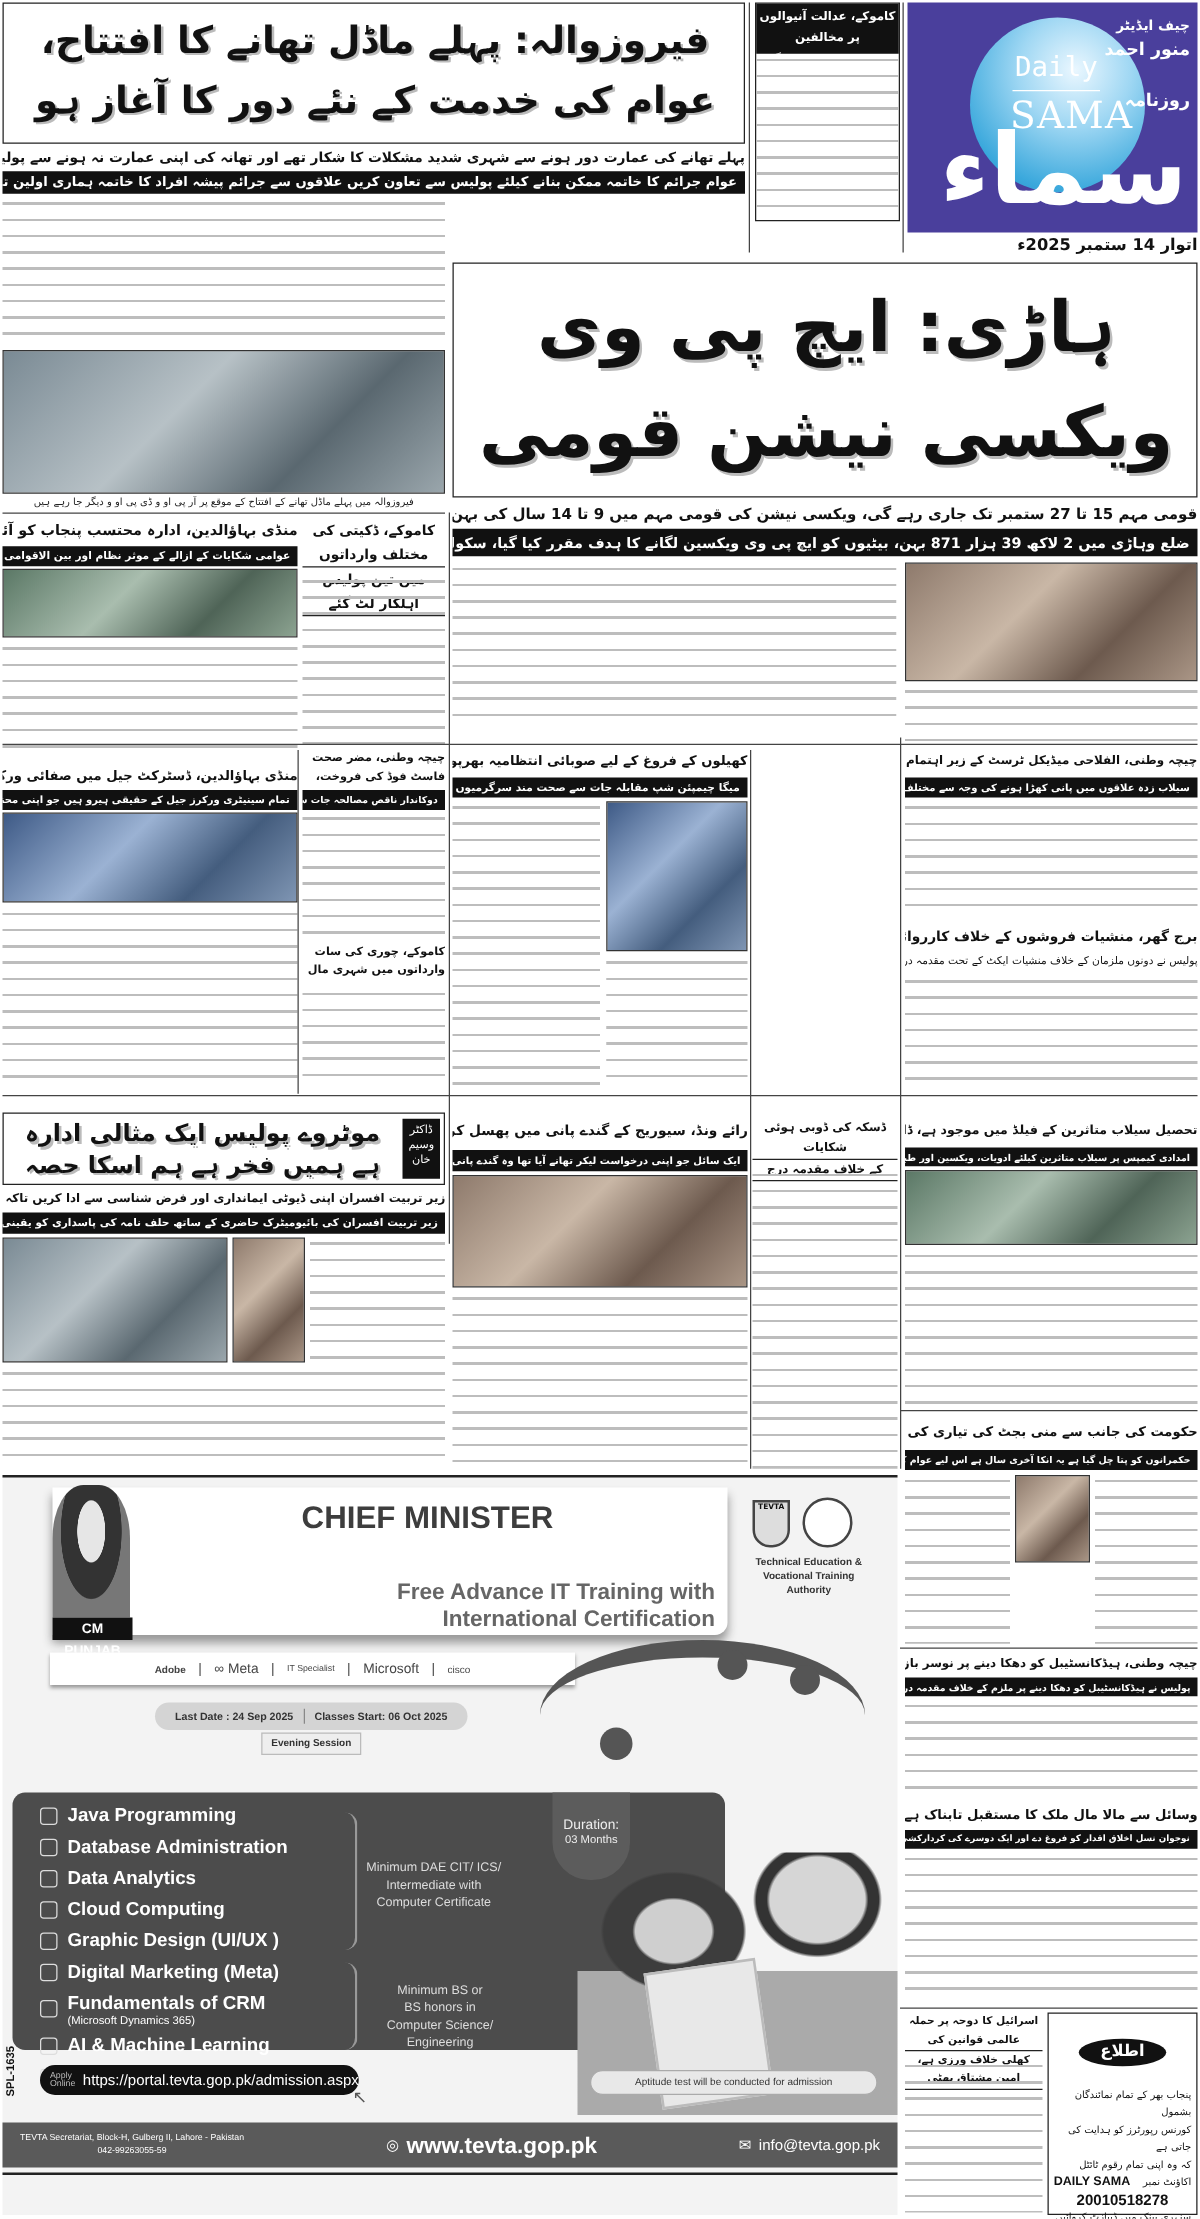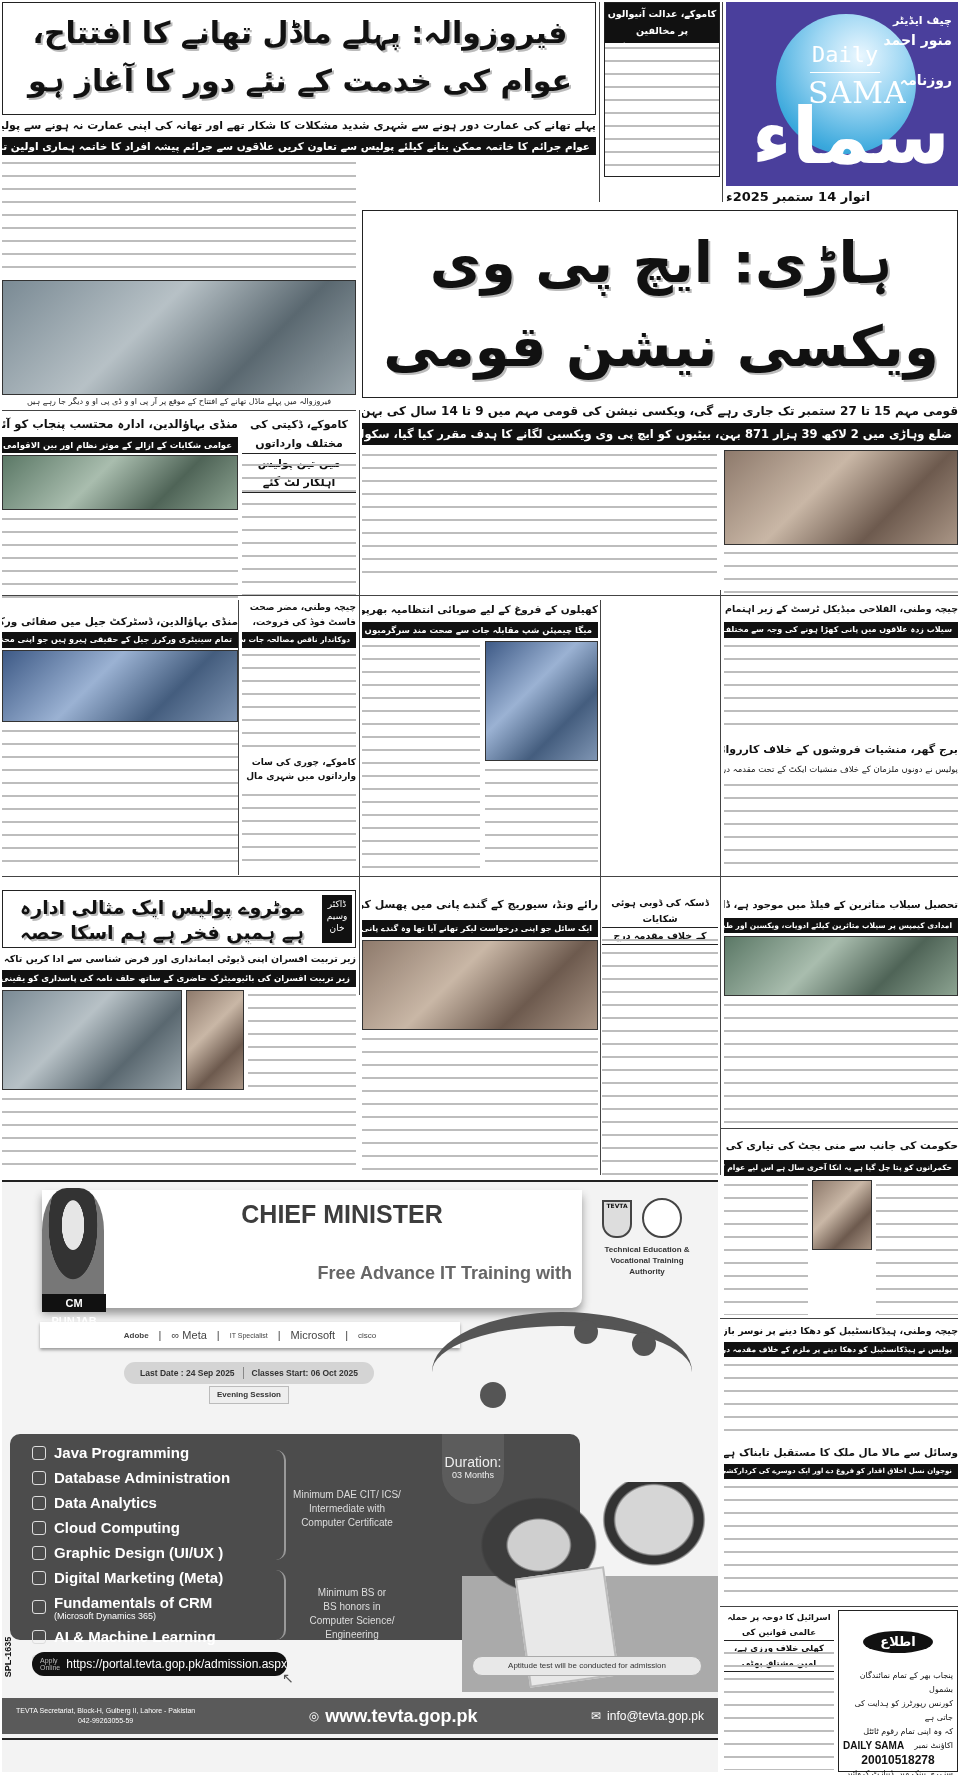--- a/index.html
+++ b/index.html
@@ -64,21 +64,21 @@
 <div class="abs mast" style="left:726px;top:2px;width:232px;height:184px;">
   <div class="globe" style="left:50px;top:12px;width:140px;height:140px;"></div>
   <div class="daily" style="left:86px;top:40px;">Daily</div>
   <div style="position:absolute;left:84px;top:70px;width:70px;height:1px;background:#fff;"></div>
   <div class="sama" style="left:82px;top:73px;">SAMA</div>
   <div class="logo-urdu" style="left:14px;top:95px;width:210px;text-align:right;">سماء</div>
   <div class="side" style="right:6px;top:12px;font-size:11px;">چیف ایڈیٹر</div>
   <div class="side" style="right:6px;top:30px;font-size:14px;">منور احمد</div>
   <div class="side" style="right:6px;top:70px;font-size:14px;">روزنامہ</div>
 </div>
-<div class="abs" style="left:726px;top:189px;width:232px;text-align:left;font-weight:bold;font-size:13px;direction:rtl;">اتوار 14 ستمبر 2025ء</div>
+<div class="abs" style="left:726px;top:189px;width:232px;text-align:right;font-weight:bold;font-size:13px;direction:rtl;">اتوار 14 ستمبر 2025ء</div>
 
 <div class="abs boxed" style="left:362px;top:210px;width:596px;height:188px;">
   <div class="hl-big" style="position:absolute;left:6px;top:10px;width:584px;height:170px;font-size:56px;line-height:84px;white-space:normal;overflow:hidden;">ہاڑی: ایچ پی وی ویکسی نیشن قومی مہم کا افتتاح</div>
 </div>
 <div class="abs hl-mid" style="left:362px;top:401px;width:596px;font-size:12px;line-height:20px;">قومی مہم 15 تا 27 ستمبر تک جاری رہے گی، ویکسی نیشن کی قومی مہم میں 9 تا 14 سال کی بہن اور بیٹی کو سروائیکل کینسر سے بچاؤ کے انجکشن لگائے جائیں گے</div>
 <div class="abs bar" style="left:362px;top:423px;width:596px;font-size:11.5px;line-height:22px;">ضلع وہاڑی میں 2 لاکھ 39 ہزار 871 بہن، بیٹیوں کو ایچ پی وی ویکسین لگانے کا ہدف مقرر کیا گیا، سکولز اور مدارس میں ویکسین لگانا ترجیح ہے، ڈپٹی کمشنر عمران توقیر</div>
 <div class="abs body-text" style="left:362px;top:450px;width:355px;height:128px;
      background: repeating-linear-gradient(to bottom, transparent 0 4px, #bdbdbd 4px 6px, transparent 6px 13px);"></div>
 <div class="abs photo warm" style="left:724px;top:450px;width:234px;height:95px;"></div>
 <div class="abs body-text" style="left:724px;top:548px;width:234px;height:45px;
@@ -214,20 +214,21 @@
   </div>
 </div>
 
 <div class="abs ad" style="left:2px;top:1180px;width:716px;height:592px;">
 
   <div class="abs" style="left:40px;top:8px;width:540px;height:118px;background:#fff;border-radius:0 0 10px 0;box-shadow:0 6px 8px #999;"></div>
   <div class="abs" style="left:40px;top:6px;width:62px;height:106px;background:radial-gradient(ellipse at 50% 35%, #e6e6e6 0 25%, #333 26% 55%, #777 56% 100%);border-radius:40% 40% 0 0;"></div>
   <div class="abs" style="left:40px;top:112px;width:64px;height:18px;background:#111;color:#fff;font-family:'Liberation Sans',sans-serif;font-weight:bold;font-size:11px;text-align:center;line-height:18px;">CM PUNJAB</div>
   <div class="abs title1" style="left:110px;top:18px;width:460px;">CHIEF MINISTER</div>
   <div class="abs sub" style="left:110px;top:80px;width:460px;">Free Advance IT Training with</div>
+  <div class="abs sub" style="left:110px;top:102px;width:460px;">International Certification</div>
 
   <div class="abs" style="left:600px;top:18px;width:30px;height:38px;border:2px solid #444;border-radius:0 0 14px 14px;background:#ddd;text-align:center;font-size:6px;font-weight:bold;">
     <span>TEVTA</span>
   </div>
   <div class="abs" style="left:640px;top:16px;width:40px;height:40px;border:2px solid #444;border-radius:50%;background:#fff;"></div>
   <div class="abs" style="left:590px;top:62px;width:110px;text-align:center;font-family:'Liberation Sans',sans-serif;font-weight:bold;font-size:8px;line-height:11px;color:#333;">
     <div>Technical Education &amp;</div>
     <div>Vocational Training Authority</div>
   </div>
 
@@ -302,21 +303,21 @@
     <div>Intermediate with</div>
     <div>Computer Certificate</div>
   </div>
   <div class="abs req" style="left:300px;top:404px;width:100px;">
     <div>Minimum BS or</div>
     <div>BS honors in</div>
     <div>Computer Science/</div>
     <div>Engineering</div>
   </div>
   <div class="abs" style="left:440px;top:252px;width:62px;height:70px;background:#5c5c5c;border-radius:0 0 30px 30px;text-align:center;font-family:'Liberation Sans',sans-serif;color:#eee;padding-top:20px;">
-    <div style="font-size:14px;">Duration:</div>
+    <div style="font-size:11px;">Duration:</div>
     <div style="font-size:9px;font-weight:normal;">03 Months</div>
   </div>
 
   <div class="abs" style="left:460px;top:300px;width:256px;height:210px;background:radial-gradient(ellipse at 30% 30%, #cfcfcf 0 12%, #3d3d3d 13% 22%, transparent 23%), radial-gradient(ellipse at 75% 18%, #d6d6d6 0 14%, #333 15% 18%, transparent 19%), linear-gradient(180deg, transparent 0 45%, #aaa 45% 100%);"></div>
   <div class="abs" style="left:520px;top:390px;width:90px;height:110px;background:#e8e8e8;border:2px solid #bbb;transform:rotate(-8deg);"></div>
 
   <div class="abs pill" style="left:30px;top:470px;width:255px;height:24px;background:#111;color:#fff;display:flex;align-items:center;gap:6px;padding:0 8px;font-family:'Liberation Sans',sans-serif;">
     <span style="font-size:7px;color:#bbb;">Apply Online</span>
     <span style="font-size:12px;">https://portal.tevta.gop.pk/admission.aspx</span>
   </div>

